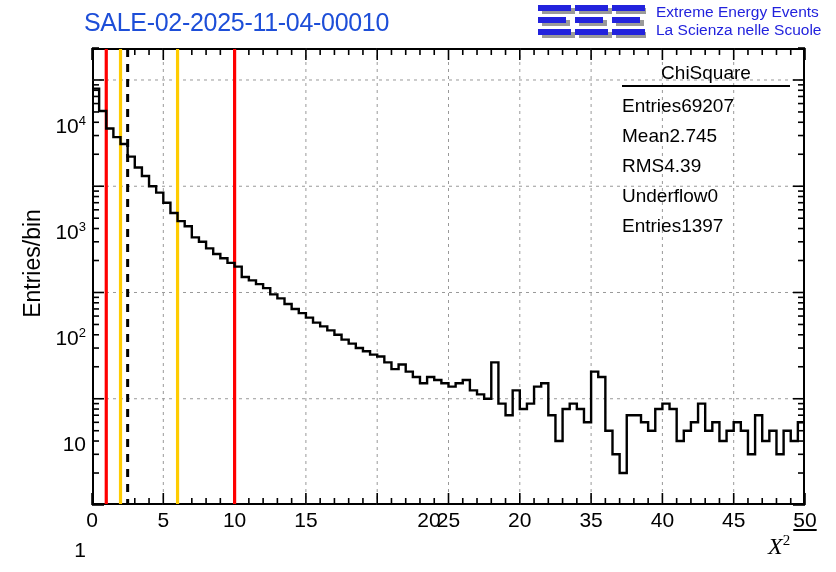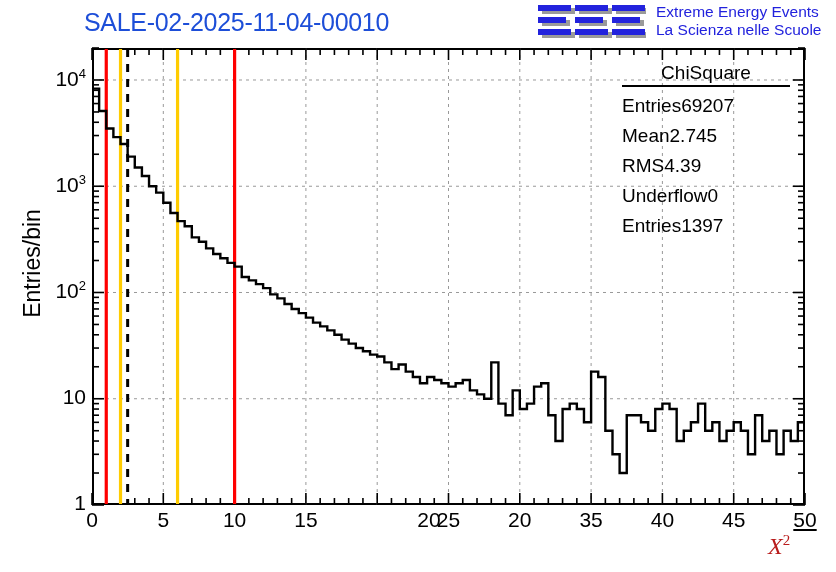--- a/index.html
+++ b/index.html
@@ -61,21 +61,21 @@
     color: #000;
     white-space: nowrap;
   }
   #xlabel {
     position: absolute;
     left: 768px;
     top: 532px;
     font-size: 24px;
     font-family: "Liberation Serif", serif;
     font-style: italic;
-    color: #b91c1c;
+    color: #000000;
   }
   #xlabel sup { font-size: 15px; font-style: normal; }
   
   #frame {
     position: absolute;
     left: 92px;
     top: 48px;
     width: 713px;
     height: 457px;
     border: 2px solid #000;
@@ -90,20 +90,21 @@
     transform: translateX(-50%);
     top: 508px;
   }
   .ytick-label {
     position: absolute;
     font-size: 21px;
     color: #000;
     text-align: right;
     right: 0px;
     white-space: nowrap;
+    margin-top: 47px;
   }
   .ytick-label sup { font-size: 13px; }
   #ytick-wrap { position: absolute; left: 0px; top: 0px; width: 86px; height: 572px; }
   
   #stats-box {
     position: absolute;
     left: 616px;
     top: 62px;
     width: 190px;
     font-size: 19px;

